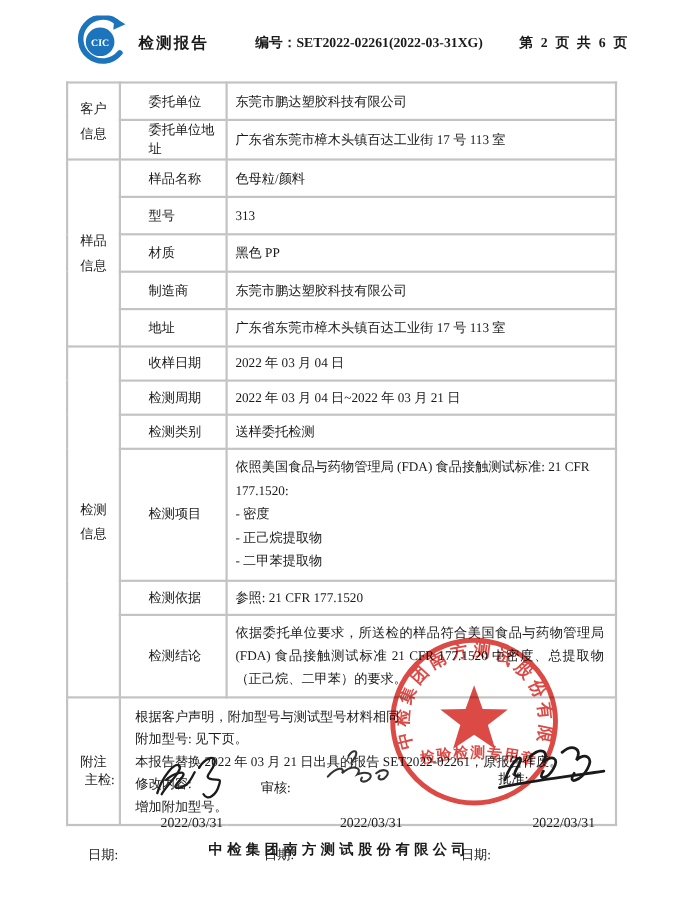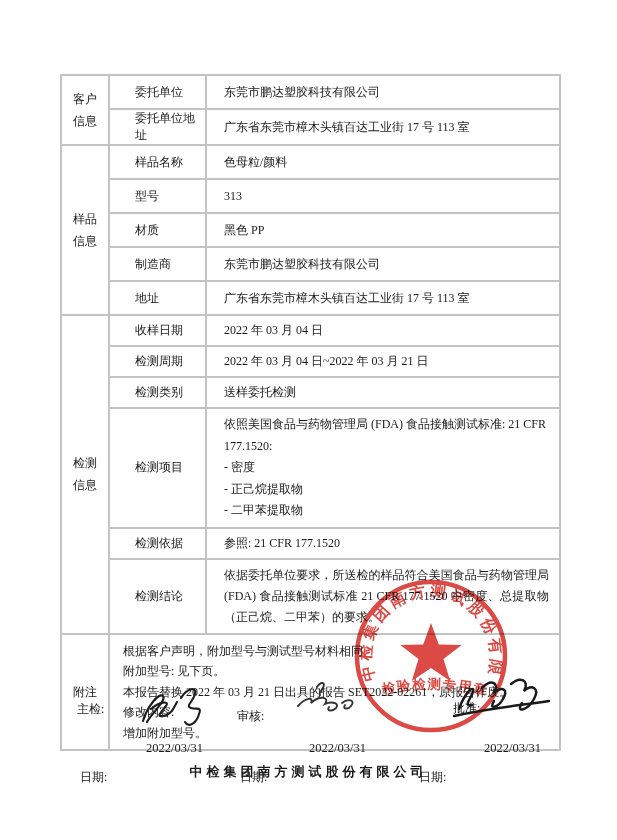--- a/index.html
+++ b/index.html
@@ -12,21 +12,21 @@
   .logo { position:absolute; left:62px; top:14px; width:62px; height:48px; }
   .hdr-title { position:absolute; left:126px; top:31px; font-size:14px; font-weight:bold; letter-spacing:2px; }
   .hdr-no { position:absolute; left:232px; top:31px; font-size:12.5px; font-weight:bold; }
   .hdr-pages { position:absolute; left:472px; top:31px; font-size:12.5px; font-weight:bold; letter-spacing:2px; }
 
   
   table.rpt { position:absolute; left:60px; top:74px; width:499px; border-collapse:collapse; table-layout:fixed; }
   table.rpt td { border:2px solid #c3c3c3; font-size:12px; vertical-align:middle; }
   td.grp { text-align:center; font-weight:normal; line-height:22px; }
   td.lbl { padding-left:25px; }
-  td.val { padding:5px 10px 5px 17px; line-height:19px; }
+  td.val { padding:5px 10px 5px 7px; line-height:19px; }
   tr.r34 { height:34px; }
   tr.r24 { height:25px; }
   .multiline div { line-height:21.5px; }
   .notes-cell { padding:6px 10px 6px 13px; }
   .notes-cell div { line-height:20.5px; }
 
   
   .sig-label { position:absolute; font-size:12px; }
   .date-label { position:absolute; font-size:12px;margin-top:27px; }
   .date-val { position:absolute; font-size:12.5px; font-family:"Liberation Serif",serif; }
@@ -42,20 +42,31 @@
   .foot-line1 { position:absolute; left:0; top:785px; width:617px; text-align:center; font-size:11.5px; }
   .foot-line1 .gap { display:inline-block; width:14px; }
   .foot-line2 { position:absolute; left:0; top:801px; width:617px; text-align:center; font-size:11.5px; }
   .foot-link { color:#1515c8; text-decoration:underline; font-family:"Liberation Mono","DejaVu Sans Mono",monospace; font-size:11px; }
 </style>
 </head>
 <body>
 
 <div class="page">
 
+  <div class="hdr">
+    <svg class="logo" viewBox="0 0 62 48">
+      <path d="M44,6 A 20,20 0 1 0 47,34" fill="none" stroke="#1b74bc" stroke-width="5" stroke-linecap="round"></path>
+      <path d="M42,2 L52,8 L41,13 Z" fill="#1b74bc"></path>
+      <circle cx="29" cy="24" r="13" fill="#1b74bc"></circle>
+      <text x="29" y="28" text-anchor="middle" font-size="9" font-weight="bold" fill="#ffffff" font-family="Liberation Serif, serif">CIC</text>
+    </svg>
+    <div class="hdr-title">检测报告</div>
+    <div class="hdr-no"><span>编号：</span><span>SET2022-02261(2022-03-31XG)</span></div>
+    <div class="hdr-pages">第 2 页 共 6 页</div>
+  </div>
 
   <table class="rpt">
     <colgroup>
         <col style="width:48px">
         <col style="width:97px">
         <col style="width:354px">
       </colgroup>
 
     <tbody>
         <tr class="r34">

